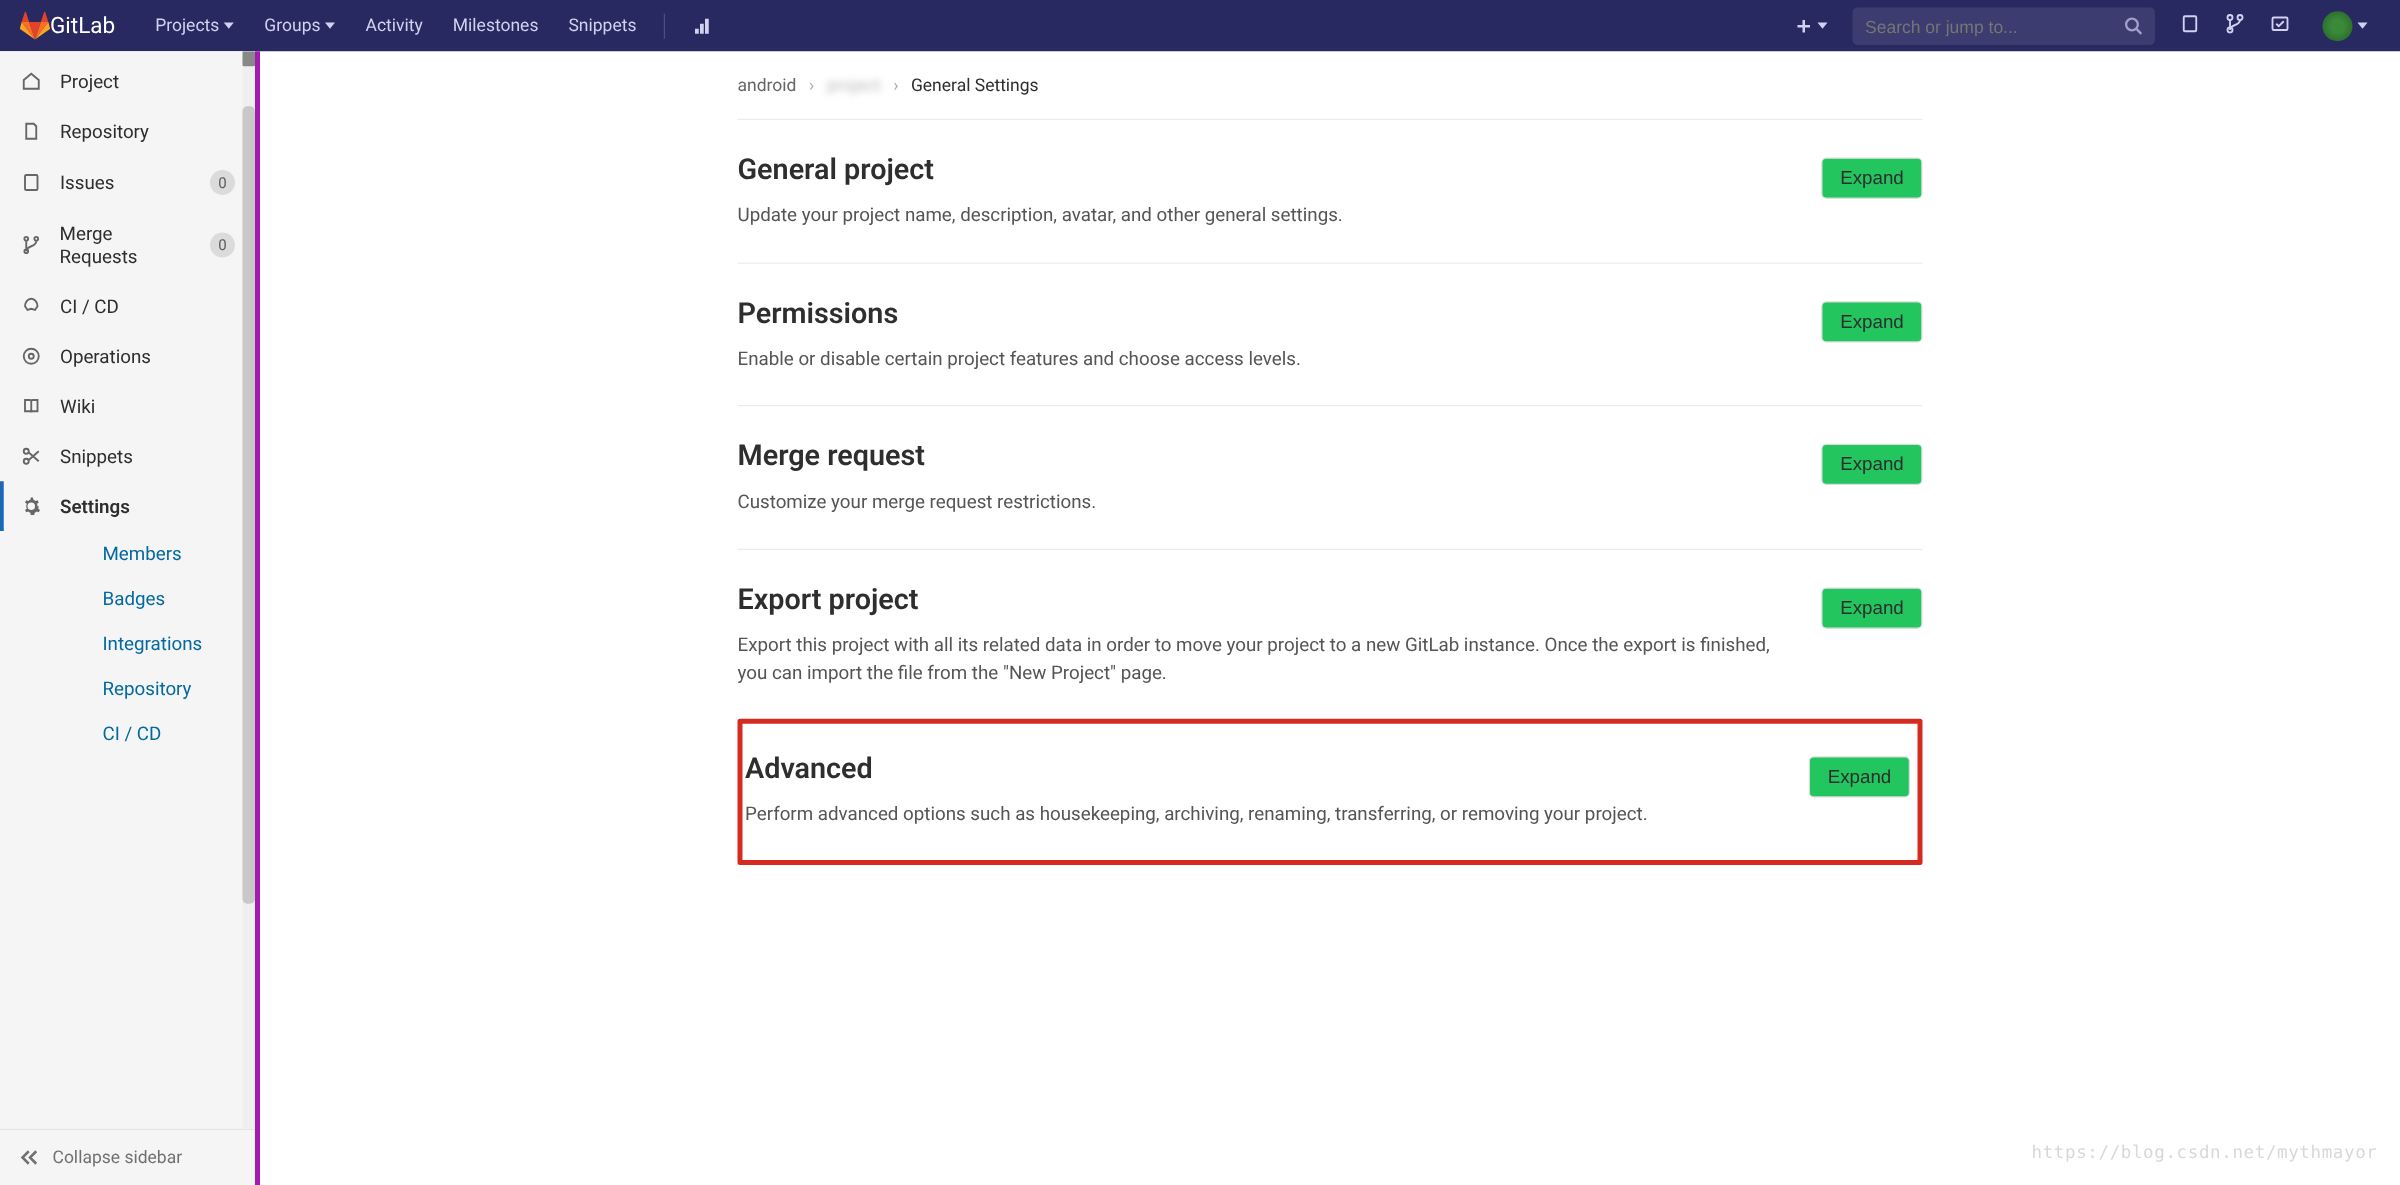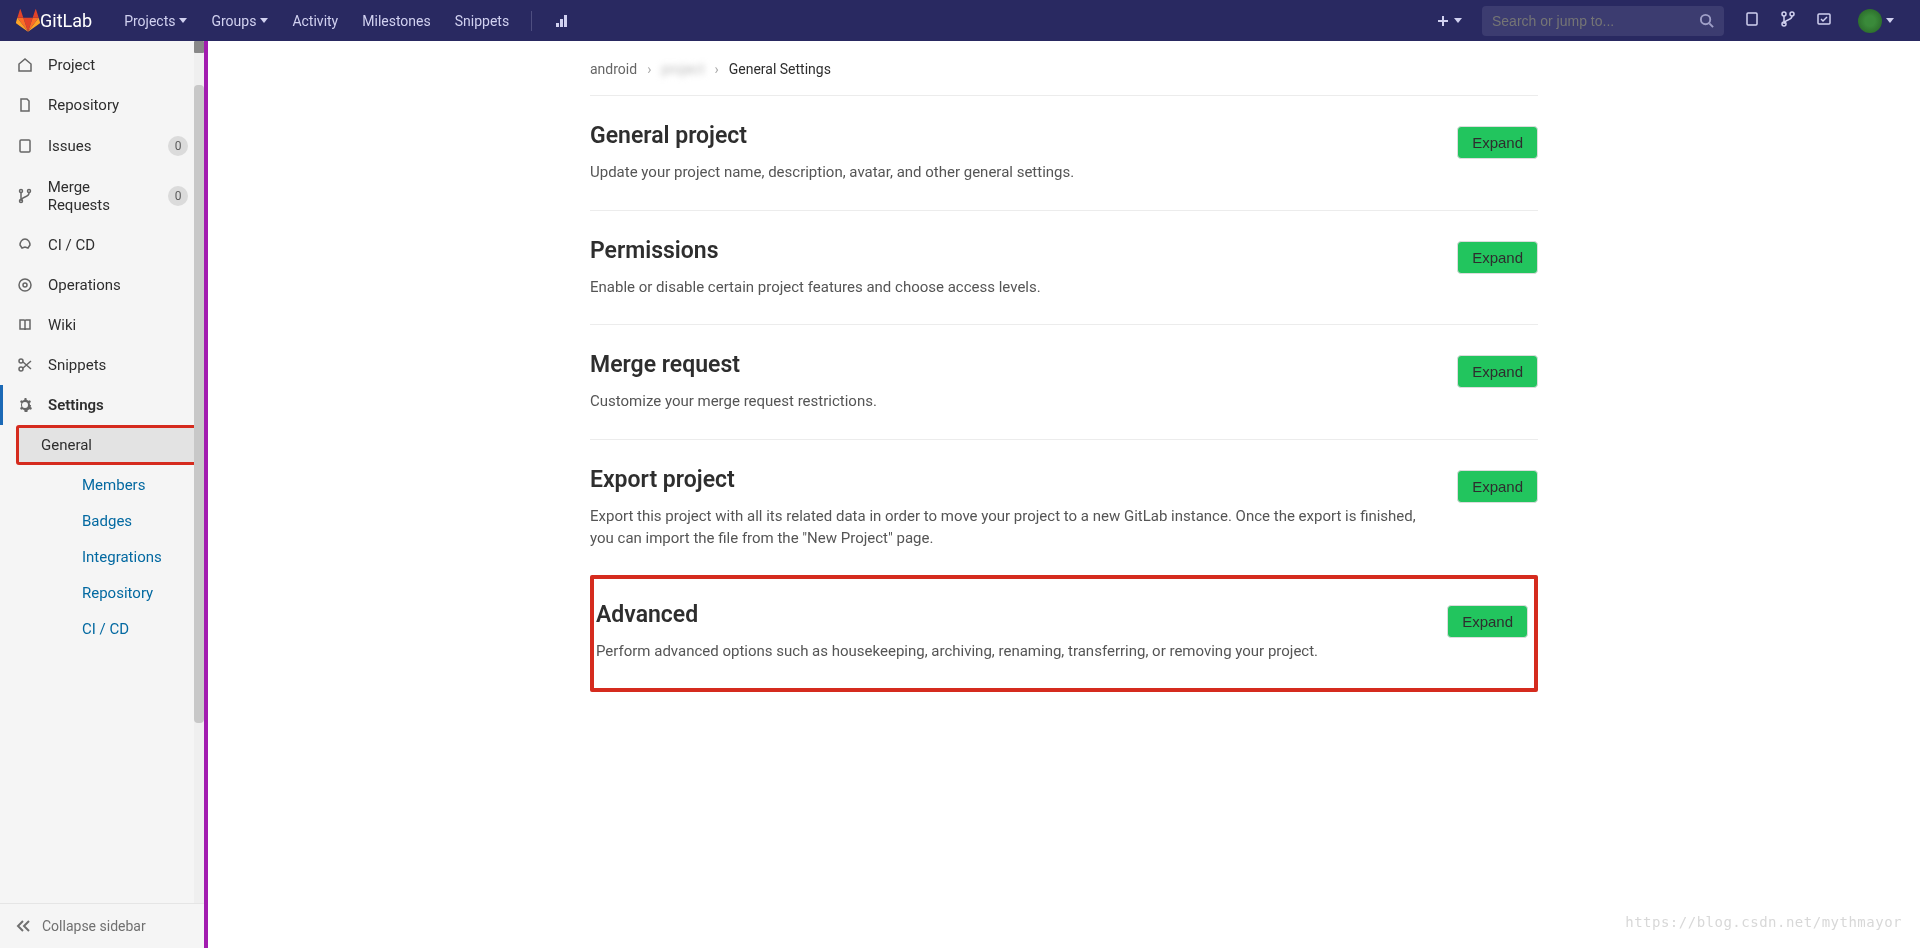--- a/index.html
+++ b/index.html
@@ -204,23 +204,20 @@
           </div>
         <div class="sidebar-row parent-active" style="box-shadow: inset 3px 0 0 #1b69b6;">
             <span class="icn">
               <svg width="16" height="16" viewBox="0 0 16 16" fill="currentColor">
                 <path d="M8 5a3 3 0 100 6 3 3 0 000-6zm6 3a6 6 0 01-.4 2l1.4 1-1 1.8-1.6-.6a6 6 0 01-1.7 1l-.3 1.8H7.6l-.3-1.8a6 6 0 01-1.7-1l-1.6.6-1-1.8 1.4-1A6 6 0 014 8a6 6 0 01.4-2L3 5l1-1.8 1.6.6a6 6 0 011.7-1L7.6 1h1.8l.3 1.8a6 6 0 011.7 1l1.6-.6 1 1.8-1.4 1c.3.6.4 1.3.4 2z"></path>
               </svg>
             </span>
             <span>Settings</span>
           </div>
 
-        <div class="sub-active-wrap">
-          <div class="sidebar-row">General</div>
-        </div>
         <div class="sidebar-sub">
           <div class="sidebar-row">Members</div>
           <div class="sidebar-row">Badges</div>
           <div class="sidebar-row">Integrations</div>
           <div class="sidebar-row">Repository</div>
           <div class="sidebar-row">CI / CD</div>
         </div>
       </div>
     </div>
     <div class="sidebar-footer">

